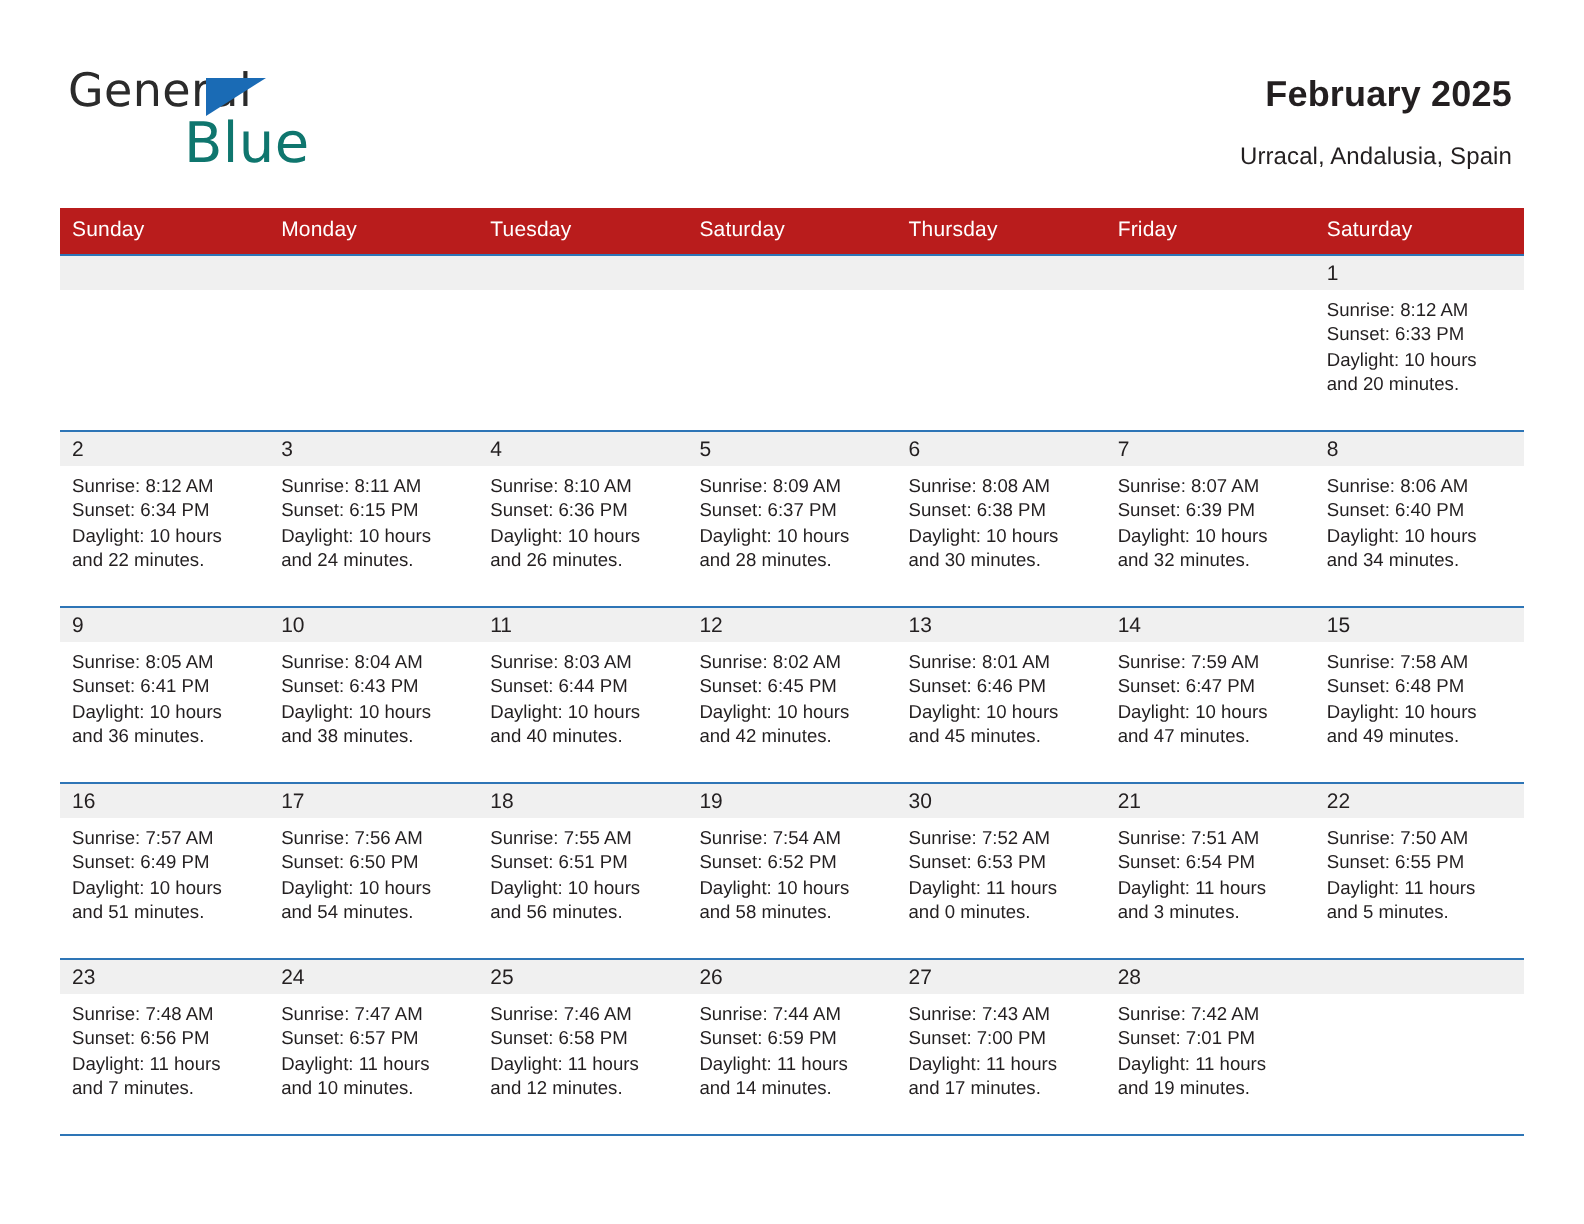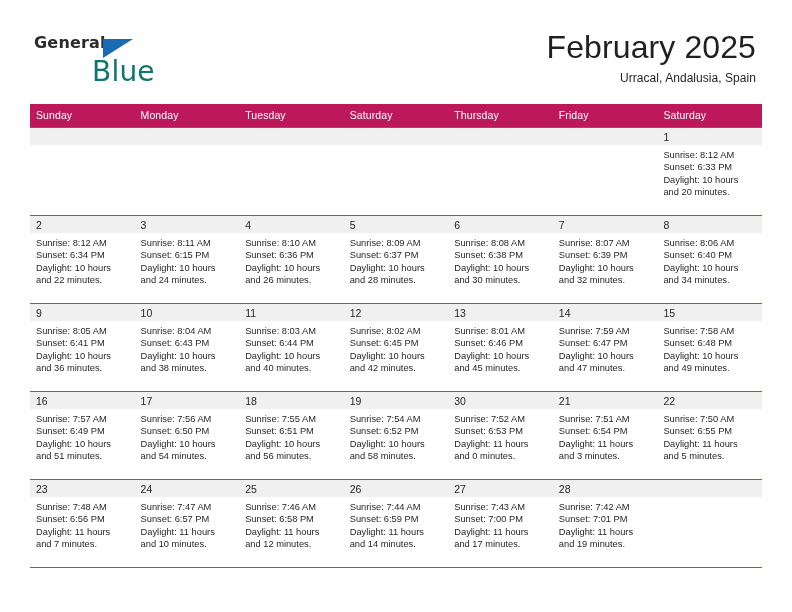--- a/index.html
+++ b/index.html
@@ -34,25 +34,25 @@
     position: absolute;
     left: 34px;
     top: 33px;
     width: 180px;
     height: 50px;
   }
   .logo-general {
     position: absolute;
     left: 0;
     top: 0;
-    font-size: 16px;
+    font-size: 23px;
     letter-spacing: 0.2px;
     color: #2b2b2b;
     font-family: "DejaVu Sans", sans-serif;
-    font-weight: 700;
+    font-weight: 400;
   }
   .logo-triangle {
     position: absolute;
     left: 69px;
     top: 6px;
     width: 0;
     height: 0;
     border-left: 30px solid #1a6bb5;
     border-bottom: 19px solid transparent;
   }
@@ -66,22 +66,22 @@
     font-family: "DejaVu Sans", sans-serif;
     font-weight: 400;
   }
   .title-block {
     position: absolute;
     right: 36px;
     top: 30px;
     text-align: right;
   }
   .cal-title {
-    font-size: 32px;
-    font-weight: 400;
+    font-size: 18px;
+    font-weight: 700;
     color: #231f20;
     line-height: 34px;
     letter-spacing: 0.1px;
   }
   .cal-subtitle {
     font-size: 12px;
     font-weight: 400;
     color: #231f20;
     line-height: 20px;
     margin-top: 4px;
@@ -92,21 +92,21 @@
   
   .calendar {
     position: absolute;
     left: 30px;
     top: 104px;
     width: 732px;
     border-collapse: collapse;
     table-layout: fixed;
   }
   .calendar th {
-    background: #be185d;
+    background: #b91c1c;
     color: #ffffff;
     font-size: 10.5px;
     font-weight: 400;
     text-align: left;
     padding: 5px 0 6px 6px;
     letter-spacing: 0.1px;
     border: none;
   }
   .calendar td {
     vertical-align: top;

